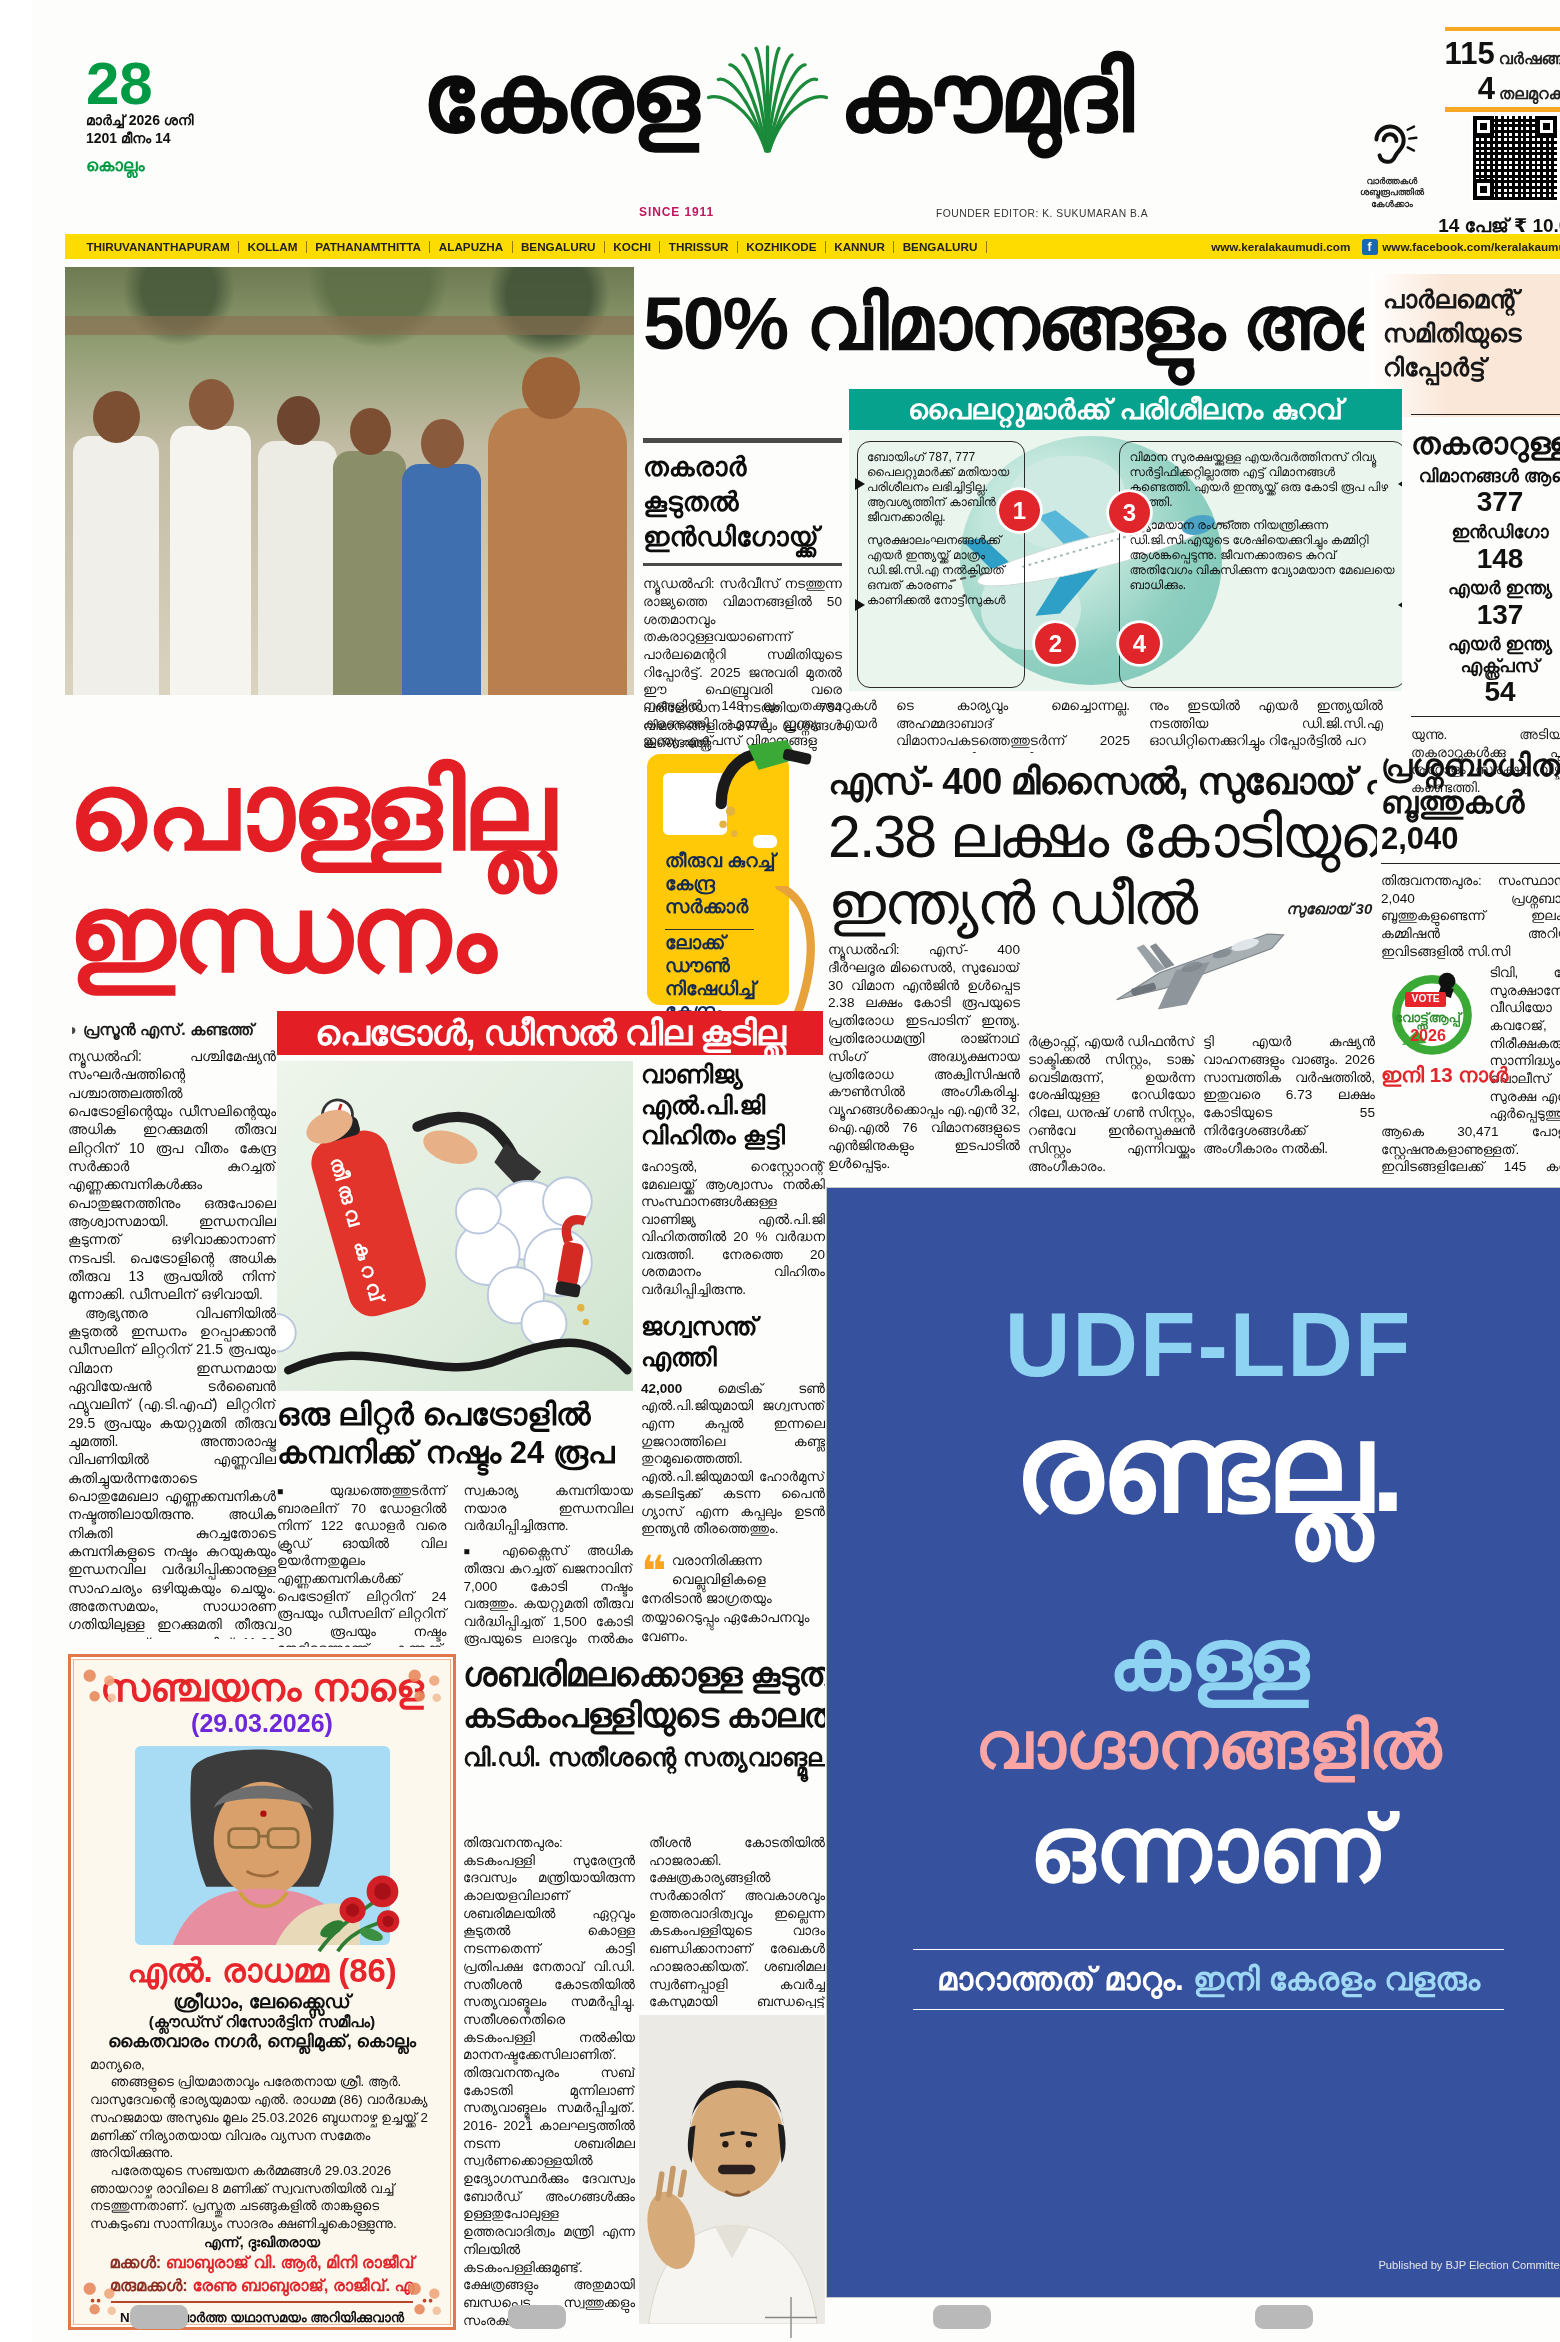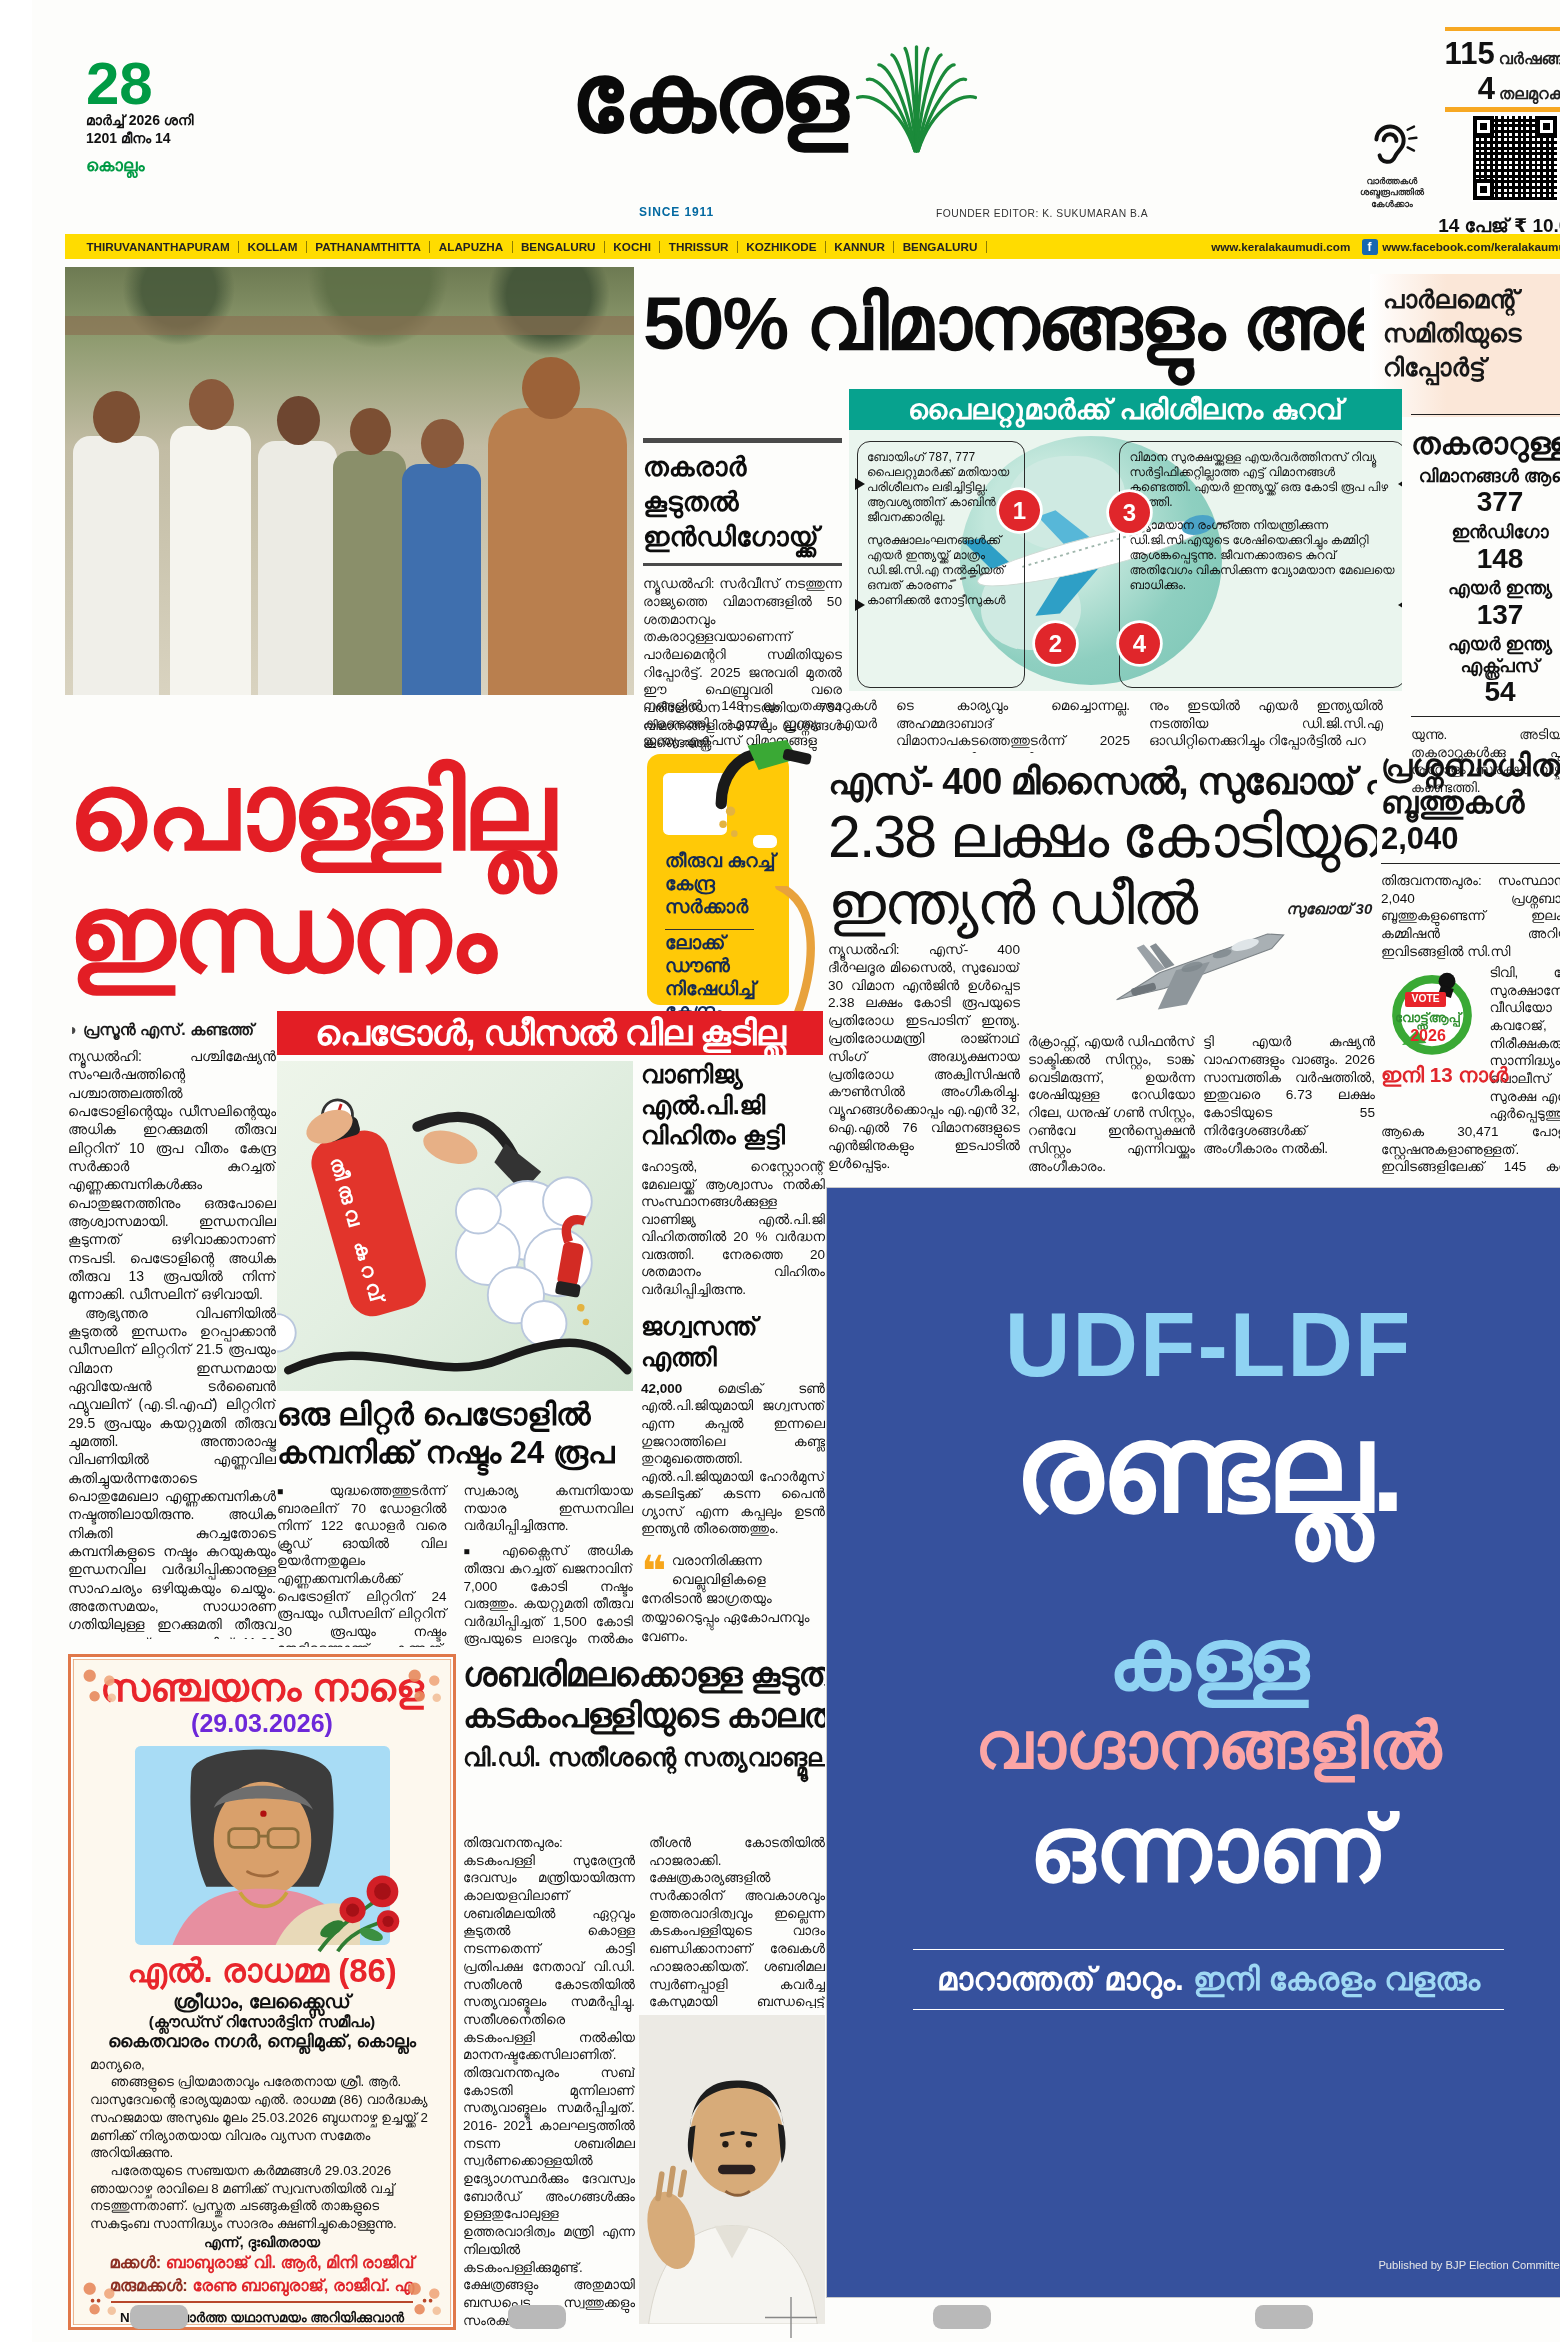--- a/index.html
+++ b/index.html
@@ -7,21 +7,21 @@
   .page{position:relative;width:1561px;height:2342px;background:#fdfdfb;overflow:hidden;margin-left:32px;}
   .abs{position:absolute;}
   .just{text-align:justify;}
   .ctr{text-align:center;}
   p{margin:0 0 7.5px 0;}
   
   .day{font-size:60px;font-weight:900;color:#009a44;line-height:.95;}
   .dateline{font-size:14px;font-weight:700;color:#111;line-height:1.25;}
   .edition{font-size:17px;font-weight:800;color:#009a44;}
   .mast-title{font-size:97px;font-weight:900;color:#0a0a0a;letter-spacing:-2.8px;line-height:1;white-space:nowrap;}
-  .small-cap{font-size:12px;font-weight:700;color:#0369a1;letter-spacing:0.9px;}
+  .small-cap{font-size:12px;font-weight:700;color:#be185d;letter-spacing:0.9px;}
   .founder{font-size:10.3px;color:#333;letter-spacing:0.5px;}
   .yrs-num{font-size:31px;font-weight:900;color:#111;}
   .yrs-lab{font-size:16px;font-weight:700;color:#222;}
   .orange-rule{background:#f7a823;height:4.7px;}
   .audio-note{font-size:9px;font-weight:700;color:#222;line-height:1.25;text-align:center;}
   .price{font-size:19px;font-weight:800;color:#111;}
   .qr{background:
       repeating-linear-gradient(0deg,#000 0 2.8px,transparent 2.8px 5.6px),
       repeating-linear-gradient(90deg,#000 0 2.8px,#fff 2.8px 5.6px);
       width:84px;height:84px;position:relative;outline:2.8px solid #fff;}
@@ -170,20 +170,21 @@
             <path d="M80 127 C78 45 69 6 66 2"></path>
               <path d="M80 127 C80 45 80 4 80 0"></path>
             <path d="M80 127 C82 45 91 6 94 2"></path>
               <path d="M80 127 C88 50 104 12 110 10"></path>
             <path d="M81 127 C95 56 116 22 126 22"></path>
               <path d="M82 127 C100 62 128 36 140 40"></path>
             <path d="M82 127 C100 72 138 56 152 62"></path>
           </g>
         </svg>
       </span>
+      <span class="mast-title">കൗമുദി</span>
     </div>
     <div class="abs small-cap" style="left:607px;top:186px;">SINCE 1911</div>
     <div class="abs founder" style="left:904px;top:189px;">FOUNDER EDITOR: K. SUKUMARAN B.A</div>
 
     <div class="abs orange-rule" style="left:1413px;top:7.5px;width:129px;"></div>
     <div class="abs" style="left:1323px;top:17px;width:225px;text-align:right;">
       <span class="yrs-num">115</span>
       <span class="yrs-lab">വർഷങ്ങൾ</span>
     </div>
     <div class="abs" style="left:1323px;top:52px;width:225px;text-align:right;">

